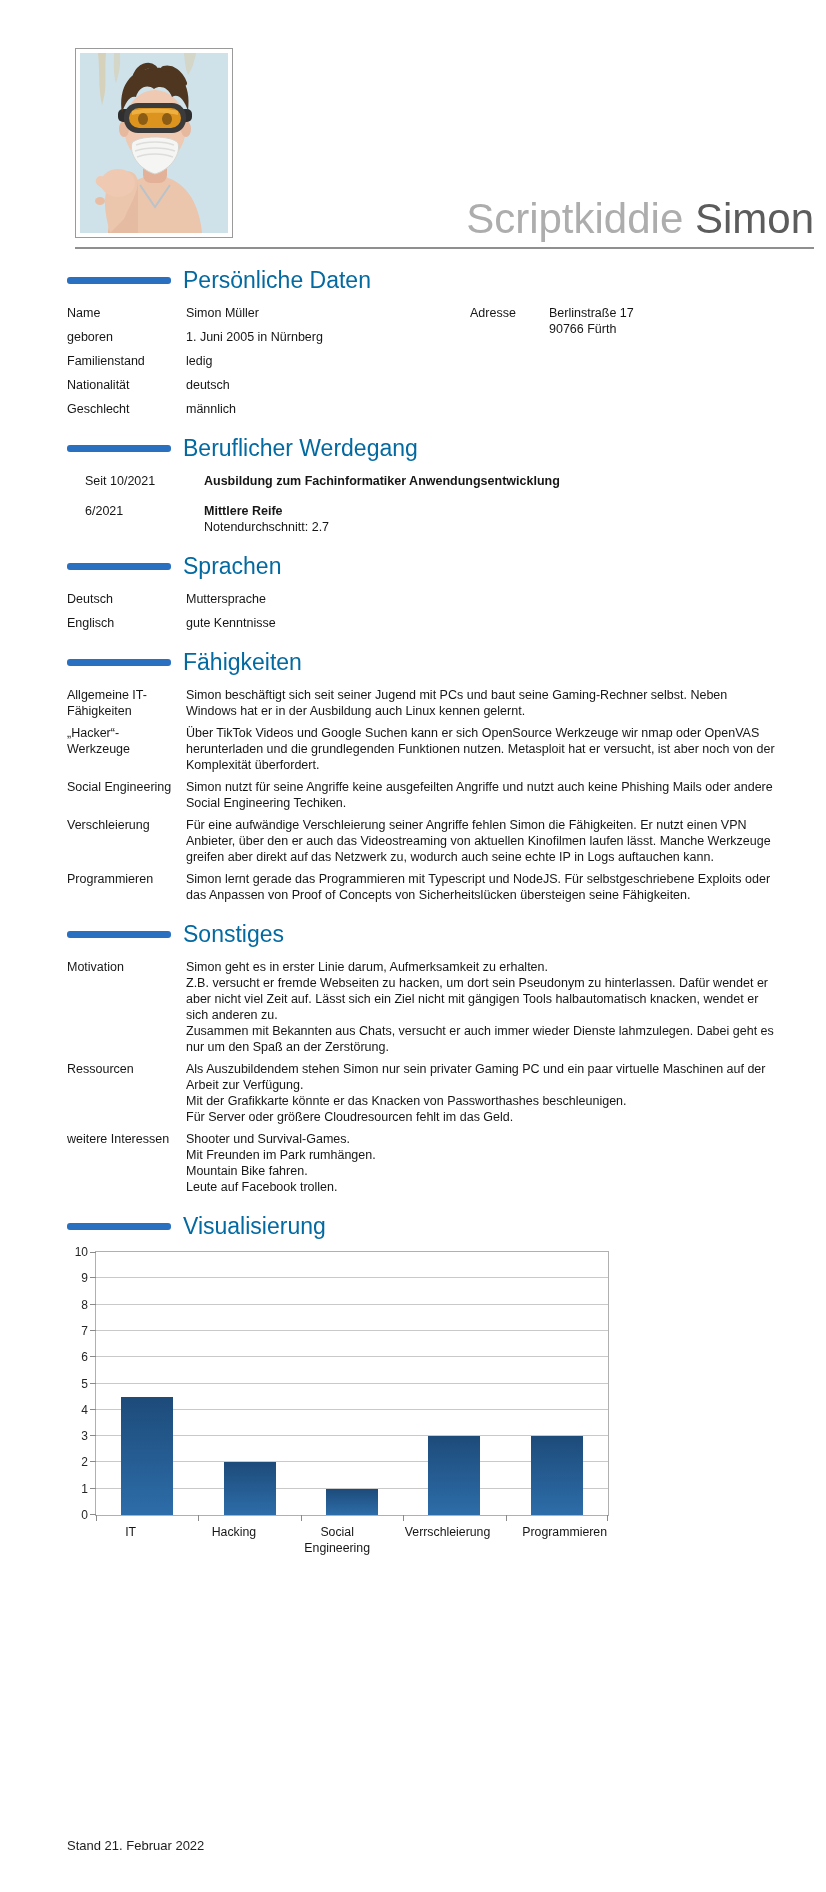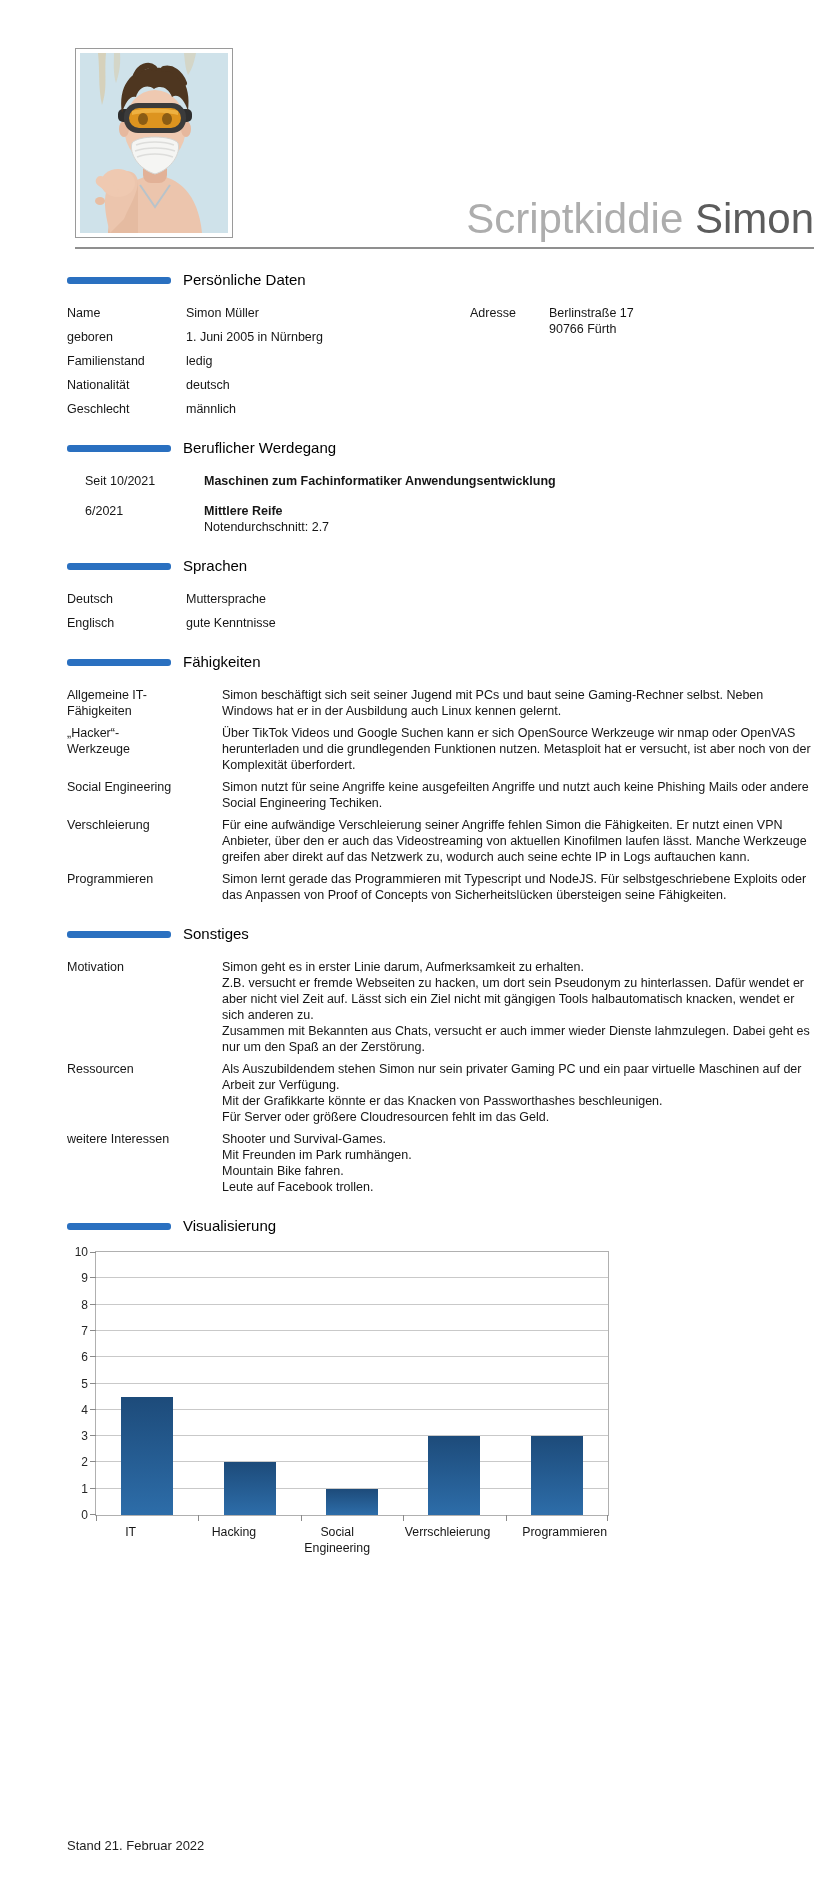--- a/index.html
+++ b/index.html
@@ -27,30 +27,30 @@
   }
   .page-title .t-dark{color:#5c5c5c;}
   .title-rule{border:none;border-top:2px solid #8f8f8f;margin:0 0 0 8px;}
 
   
   .section-heading{display:flex;align-items:center;margin:20px 0 14px 0;}
   .section-heading .bar{
     width:104px;height:7px;border-radius:3px;
     background:#2a70c0;margin-right:12px;flex:none;
   }
-  .section-heading .txt{color:#000000;font-size:15px;line-height:22px;}
+  .section-heading .txt{color:#0369a1;font-size:23px;line-height:22px;}
 
   
   .row{display:flex;margin-bottom:8px;}
   .row .label{width:115px;flex:none;padding-right:4px;}
   .row .value{flex:1;max-width:592px;}
   .row .value div{margin:0;}
   .bold{font-weight:bold;}
   .sec-career .row{margin-bottom:14px;justify-content:center;}
-  .sec-skills .row,.sec-misc .row{margin-bottom:6px;justify-content:space-between;}
+  .sec-skills .row,.sec-misc .row{margin-bottom:6px;}
 
   .personal-grid{position:relative;}
   .pcol-right{position:absolute;left:403px;top:0;width:320px;}
   .pcol-right .label{width:75px;}
 
   
   .chart-wrap{margin:6px 0 0 28px;width:512px;}
   .plot{
     position:relative;width:512px;height:263px;
     border:1px solid #b0b0b0;background:#fff;
@@ -157,21 +157,21 @@
     </div>
 
     <div class="sec-career">
       <div class="section-heading">
         <div class="bar"></div>
         <div class="txt">Beruflicher Werdegang</div>
       </div>
       <div class="row">
         <div class="label">Seit 10/2021</div>
         <div class="value">
-          <div class="bold">Maschinen zum Fachinformatiker Anwendungsentwicklung</div>
+          <div class="bold">Ausbildung zum Fachinformatiker Anwendungsentwicklung</div>
         </div>
       </div>
       <div class="row">
         <div class="label">6/2021</div>
         <div class="value">
           <div class="bold">Mittlere Reife</div>
           <div>Notendurchschnitt: 2.7</div>
         </div>
       </div>
     </div>

